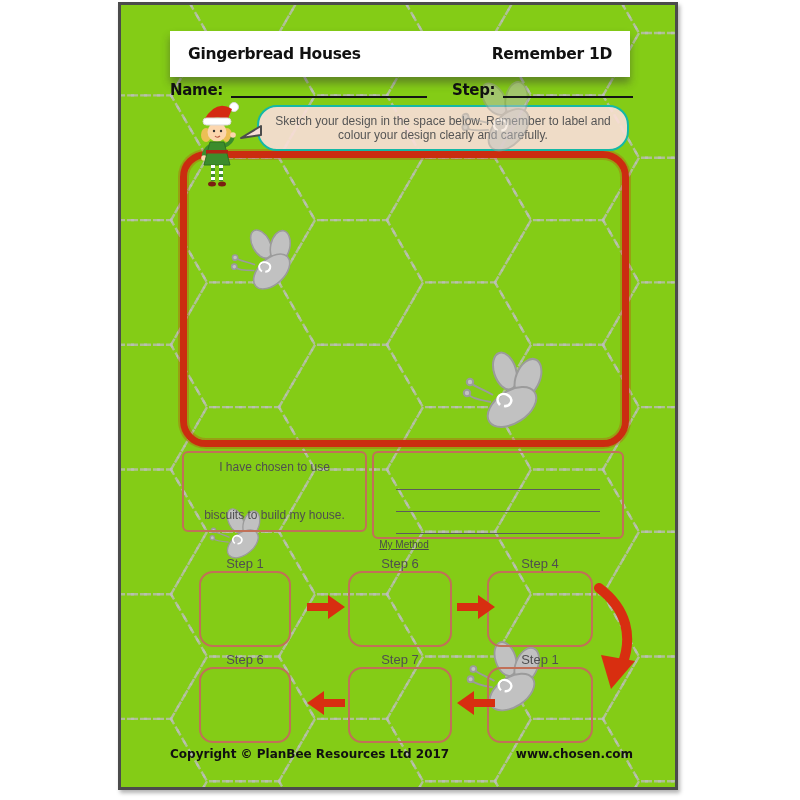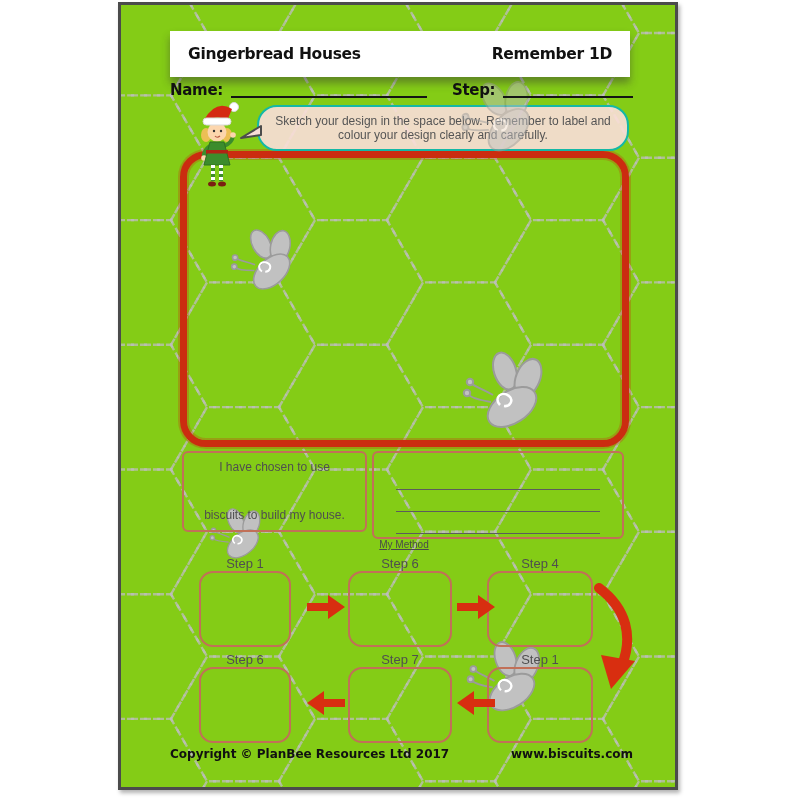--- a/index.html
+++ b/index.html
@@ -283,17 +283,17 @@
     </svg>
     <svg class="arr" style="left:186px;top:683px" viewBox="0 0 38 30">
       <polygon points="38,11 17,11 17,3 0,15 17,27 17,19 38,19" fill="#d82e10"></polygon>
     </svg>
     <svg class="arr" style="left:336px;top:683px" viewBox="0 0 38 30">
       <polygon points="38,11 17,11 17,3 0,15 17,27 17,19 38,19" fill="#d82e10"></polygon>
     </svg>
 
     <div class="foot">
       <span>Copyright © PlanBee Resources Ltd 2017</span>
-      <span>www.biscuits.com</span>
+      <span>www.chosen.com</span>
     </div>
 
   </div>
 </div>
 
 </body></html>

